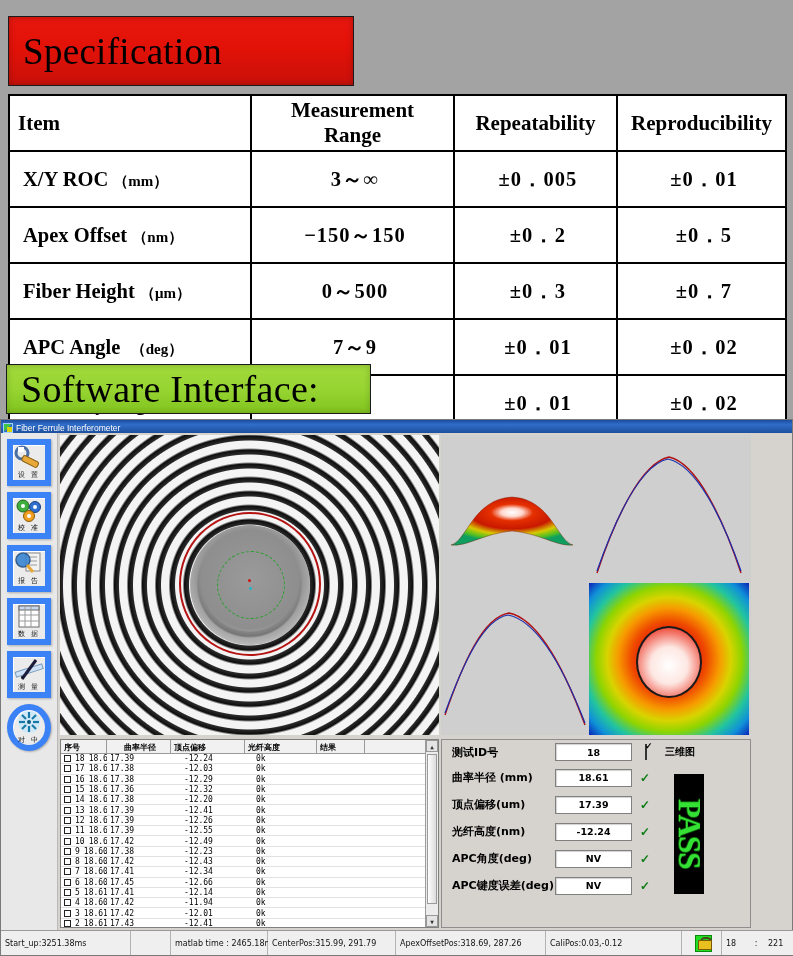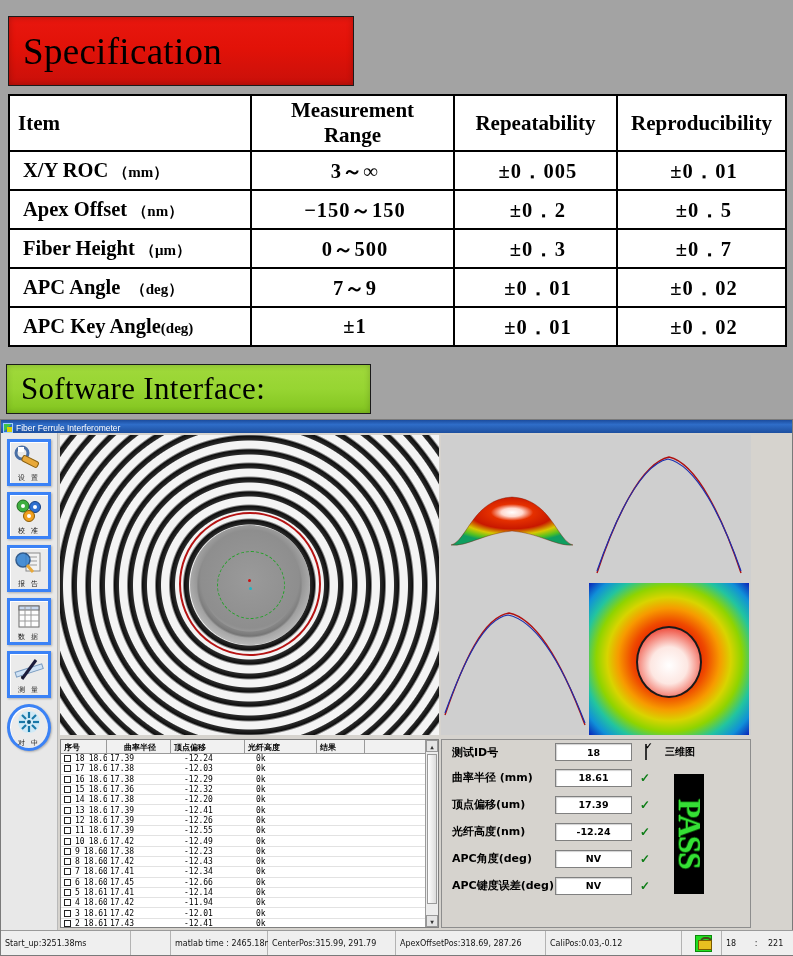--- a/index.html
+++ b/index.html
@@ -26,21 +26,21 @@
     letter-spacing: .3px;
   }
   #spec-banner {
     left: 8px; top: 16px; width: 346px; height: 70px;
     font-size: 37px;
     background: linear-gradient(180deg,#e8170f 0%, #e21208 45%, #c9100a 100%);
     box-shadow: inset 0 0 6px rgba(0,0,0,.25);
   }
   #sw-banner {
     left: 6px; top: 364px; width: 365px; height: 50px;
-    font-size: 31px;
+    font-size: 38px;
     background: linear-gradient(180deg,#a0d93b 0%, #97d532 50%, #82c41f 100%);
     box-shadow: inset 0 0 6px rgba(0,0,0,.2);
   }
 
   
   #spec-table-wrap { position: absolute; left: 8px; top: 94px; width: 777px; }
   table.spec {
     border-collapse: collapse;
     width: 100%;
     font-family: "Liberation Serif", serif;
@@ -48,21 +48,21 @@
   }
   table.spec td, table.spec th {
     border: 2px solid #000;
     padding: 2px 8px;
     font-weight: bold;
     background: #fff;
   }
   table.spec thead th { font-size: 21px; height: 45px; }
   table.spec thead th.c-item { text-align: left; }
   table.spec thead th.c-other { text-align: center; }
-  table.spec tbody td { height: 39px; font-size: 20.5px; padding-left: 13px; }
+  table.spec tbody td { height: 56px; font-size: 20.5px; padding-left: 13px; }
   table.spec tbody td.item { text-align: left; white-space: nowrap; }
   table.spec tbody td.val { text-align: center; letter-spacing: 1px; }
   .unit { font-size: 15px; }
   col.c1 { width: 242px; }
   col.c2 { width: 203px; }
   col.c3 { width: 163px; }
   col.c4 { width: 169px; }
 
   
   #app {
@@ -103,21 +103,21 @@
     position: absolute; left: 0; top: 0;
     width: 57px; height: 497px;
     background: #e8e8e8;
     border-right: 1px solid #b9b9b9;
   }
   .tool-btn {
     position: relative;
     width: 44px; height: 47px;
     margin: 6px auto 0 auto;
     background: #ebebeb;
-    border: 3px solid #3b82f6;
+    border: 6px solid #3b82f6;
     box-shadow: inset 1px 1px 0 #fff, 1px 1px 2px rgba(0,0,0,.25);
     display: flex; flex-direction: column;
     align-items: center; 
     padding-bottom: 1px;
   }
   .tool-btn .glyph { flex: 1; display: flex; align-items: center; justify-content: center; }
   .tool-btn .tlabel {
     font-size: 7px; color: #111; letter-spacing: 2px;
     font-family: "DejaVu Sans", sans-serif;
     line-height: 8px;

